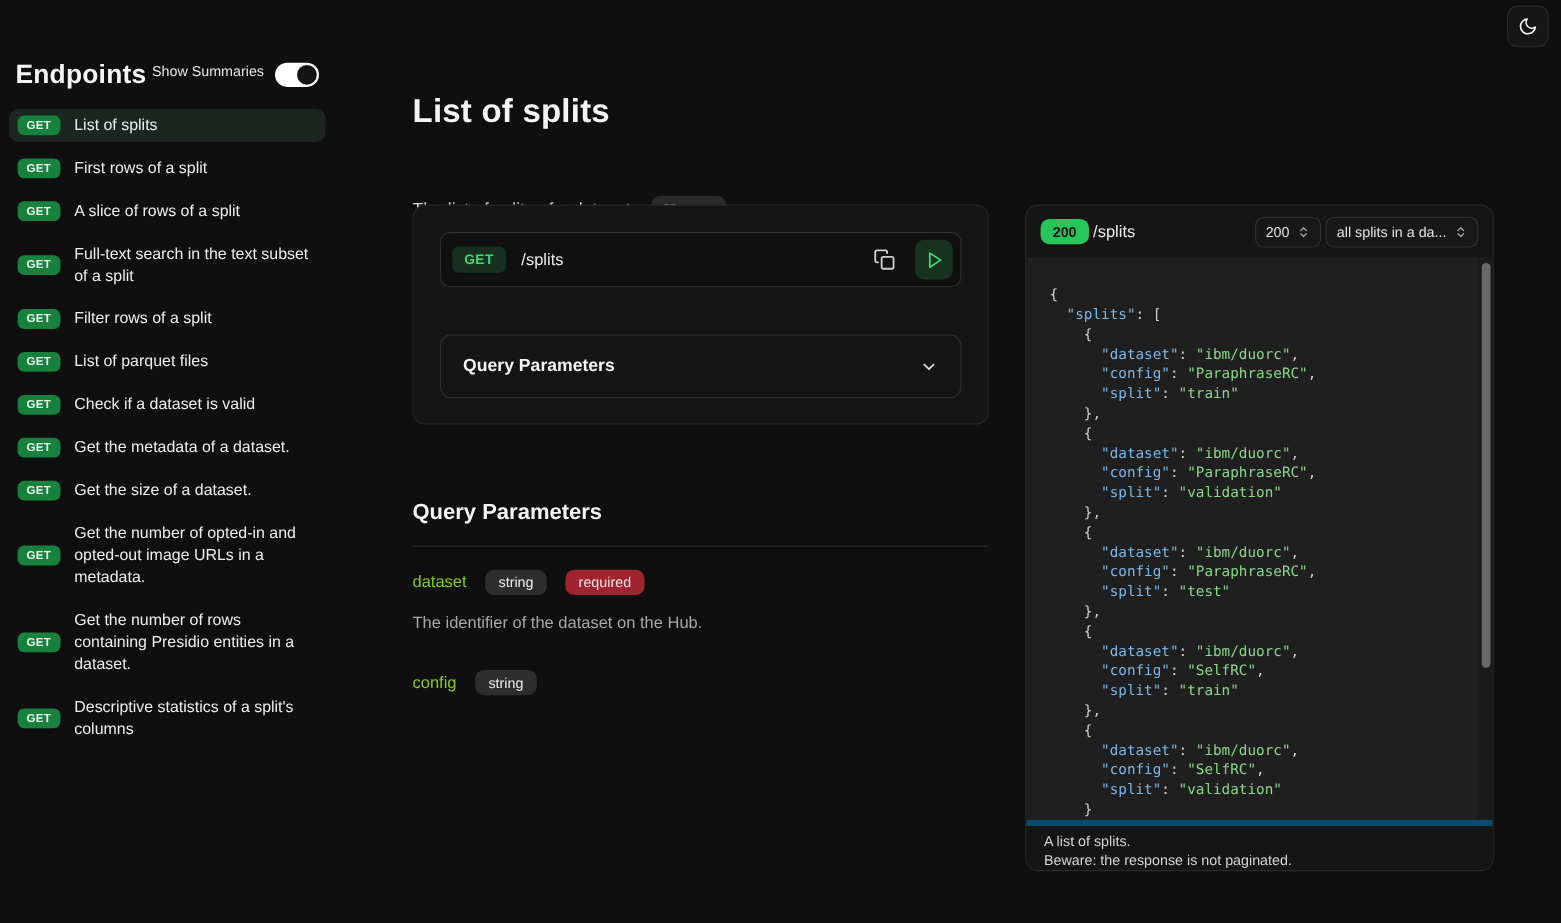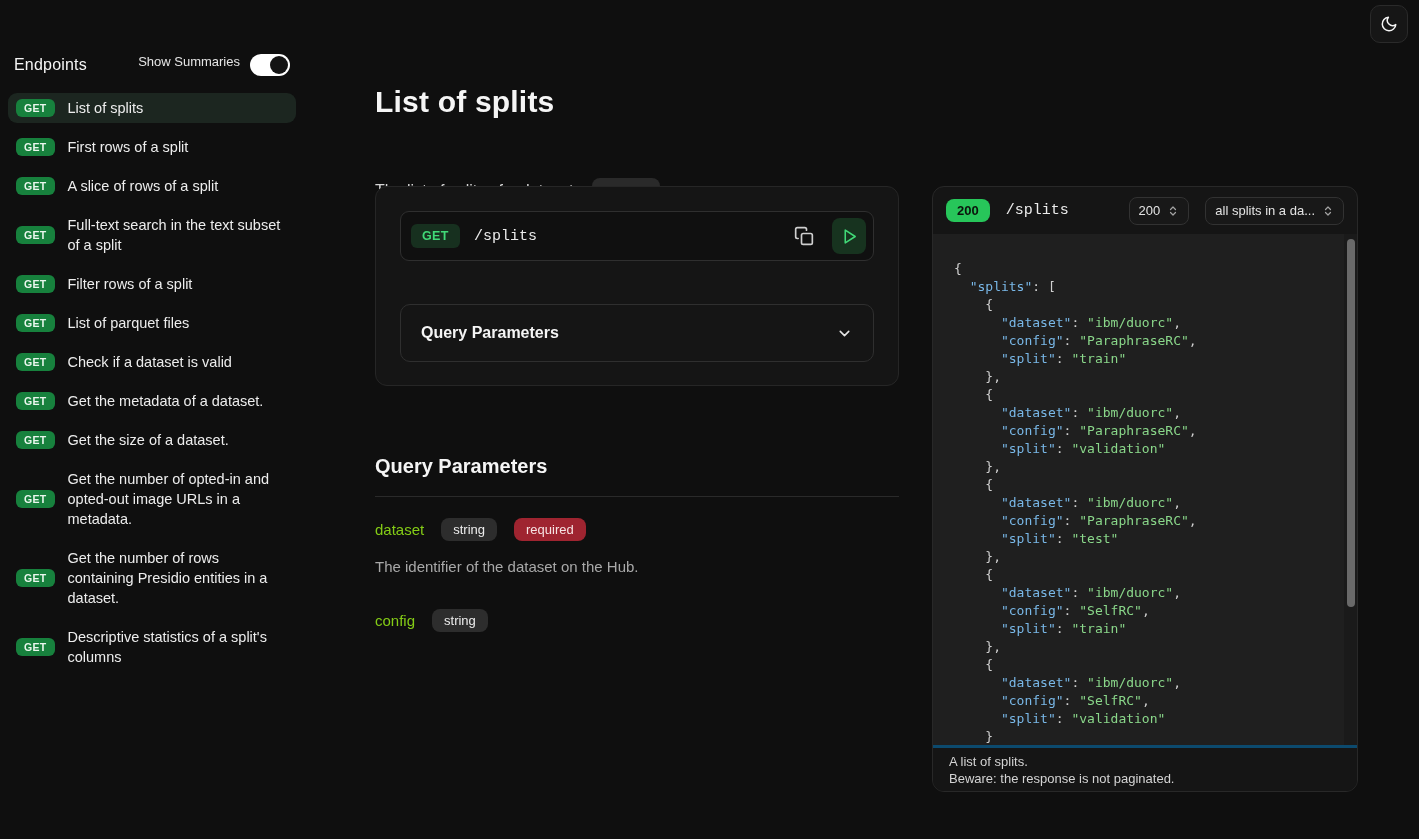--- a/index.html
+++ b/index.html
@@ -1,33 +1,33 @@
 <!DOCTYPE html>
 <html><head>
 <meta charset="utf-8">
 <style>
   * { margin:0; padding:0; box-sizing:border-box; }
   html,body { width:1419px; height:839px; }
   body {
     background:#0f0f0f; color:#f5f5f5; overflow:hidden; position:relative;
     font-family:"Liberation Sans", sans-serif;
   }
-  .mono { font-family:Liberation Mono, monospace; }
+  .mono { font-family:Liberation Sans, sans-serif; }
 
   
   .theme-btn {
     position:absolute; left:1370px; top:5px; width:38px; height:38px;
     background:#161616; border:1px solid #2a2a2a; border-radius:10px;
     display:flex; align-items:center; justify-content:center; cursor:pointer;
   }
 
   
   .sidebar { position:absolute; left:8px; top:54px; width:288px; }
   .sb-header { display:flex; align-items:center; justify-content:space-between; padding:0 6px 0 6px; }
-  .sb-title { font-size:16px; font-weight:400; letter-spacing:.2px; }
+  .sb-title { font-size:24px; font-weight:700; letter-spacing:.2px; }
   .sb-right { display:flex; gap:10px; }
   .sb-toggle-label { font-size:13px; color:#e5e5e5; }
   .toggle { width:40px; height:22px; background:#ffffff; border-radius:11px; position:relative; cursor:pointer; }
   .toggle .knob { position:absolute; right:2px; top:2px; width:18px; height:18px; border-radius:50%; background:#141414; }
   .sb-list { margin-top:17px; display:flex; flex-direction:column; gap:9px; }
   .sb-item {
     display:flex; align-items:center; gap:13px; padding:5px 10px 5px 8px;
     border-radius:9px; cursor:pointer;
   }
   .sb-item.active { background:#1c2620; }
@@ -82,41 +82,41 @@
   .param-desc { margin-top:17px; font-size:15px; color:#a8a8a8; }
   .param:nth-child(1) .param-head { margin-top:21px; }
   .param + .param .param-head { margin-top:34px; }
 
   
   .resp-panel {
     position:absolute; left:932px; top:186px; width:426px; height:606px;
     background:#151515; border:1px solid #282828; border-radius:12px;
     display:flex; flex-direction:column; overflow:hidden;
   }
-  .resp-header { height:47px; flex:0 0 auto; display:flex; align-items:center; padding:0 13px; gap:16px; }
+  .resp-header { height:47px; flex:0 0 auto; display:flex; align-items:center; padding:0 13px; gap:4px; }
   .status-badge {
     background:#27c65a; color:#0b130c; font-size:13px; font-weight:700;
     padding:4px 11px; border-radius:8px;
   }
   .resp-path { font-size:15px; color:#ececec; flex:1; }
   .resp-select {
     height:28px; border:1px solid #323232; background:#181818; border-radius:8px;
     display:flex; align-items:center; gap:7px; padding:0 9px; font-size:13px; color:#e3e3e3; cursor:pointer;
   }
   .code-area { flex:1 1 auto; background:#1f1f1f; position:relative; overflow:hidden; }
   .code-area pre {
     padding:26px 20px 0 21px; font-family:"DejaVu Sans Mono", monospace;
     font-size:13px; line-height:18px; color:#d0d0d0; white-space:pre;
   }
   .tok-key { color:#79b8e8; }
   .tok-str { color:#8ad78a; }
   .scroll-track { position:absolute; top:0; right:0; bottom:0; width:13px; background:#1a1a1a; }
   .scroll-thumb { position:absolute; top:5px; right:2.5px; width:8px; height:368px; background:#696969; border-radius:4px; cursor:grab; }
   .resp-footer {
-    flex:0 0 auto; height:46px; background:#151515; border-top:3px solid #0c4a6e;
+    flex:0 0 auto; height:46px; background:#151515; border-top:6px solid #0c4a6e;
     padding:6px 16px; font-size:13px; line-height:16.5px; color:#d4d4d4;
   }
 
   svg { display:block; }
 </style>
 </head>
 <body>
 
 <div class="theme-btn">
   <span>

